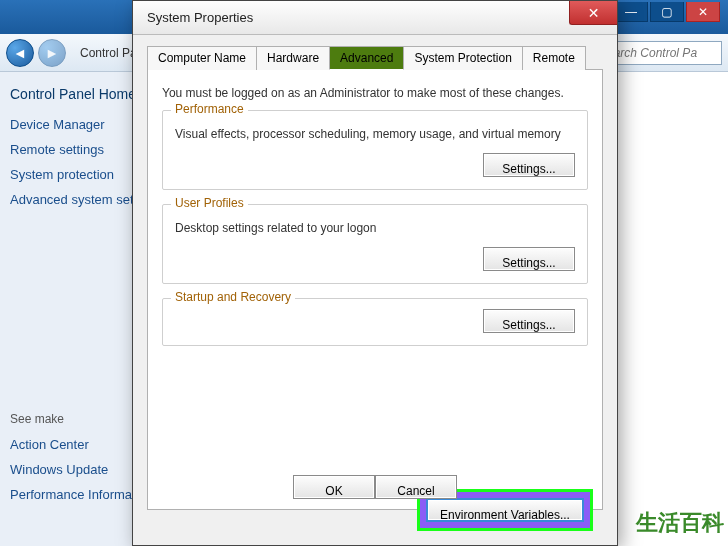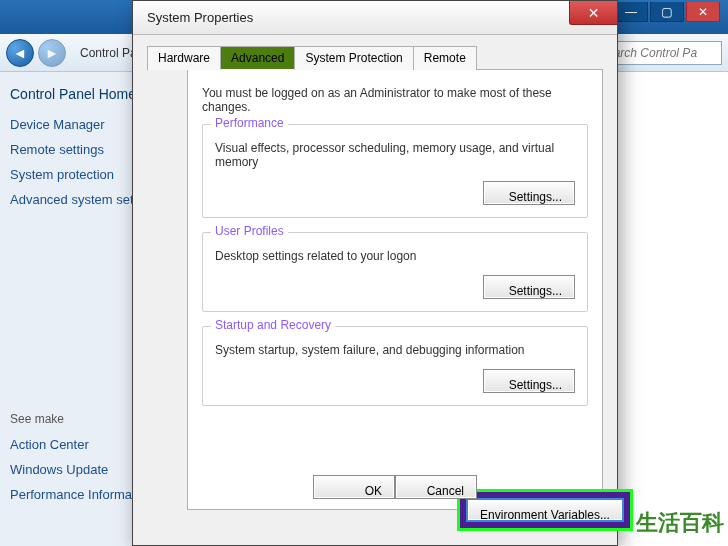--- a/index.html
+++ b/index.html
@@ -36,28 +36,28 @@
 
 .dlg{ position:absolute; left:132px; top:0; width:486px; height:546px; background:#f0f0f0; border:1px solid #444; box-shadow:4px 4px 18px rgba(0,0,0,.35);}
 .dlg-titlebar{ height:34px; background:linear-gradient(#e74c3c,#c0392b); display:flex; align-items:center; padding:0 10px; color:#fff;}
 .dlg-titlebar .ttl{ font-size:13px; color:#111; background:#fff0; flex:1; padding-left:4px; color:#222; }
 .dlg-titlebar{ background:linear-gradient(#fefefe,#e8e8e8); border-bottom:1px solid #bbb; position:relative;align-items:center;}
 .dlg-close{ position:absolute; right:0; top:0; width:48px; height:24px; background:linear-gradient(#e05a5a,#c13030); color:#fff; display:flex;align-items:center;justify-content:center; font-size:14px; border:1px solid #902020; border-top:none; border-right:none; border-bottom-left-radius:3px;}
 .dlg-body{ padding:10px 14px 12px;}
 .tabs{ display:flex; border-bottom:1px solid #b0b0b0; font-size:12px;}
 .tab{ padding:4px 10px; border:1px solid #b0b0b0; border-bottom:none; background:#f7f7f7; margin-right:-1px; cursor:pointer; position:relative; top:1px;}
 .tab.active{ background:#4d7c0f; border-bottom:1px solid #fff; z-index:2;}
-.tabpanel{ border:1px solid #b0b0b0; border-top:none; background:#fff; padding:12px 14px 14px; height:440px; position:relative;margin-left:40px;}
+.tabpanel{ border:1px solid #b0b0b0; border-top:none; background:#fff; padding:12px 14px 14px; height:440px; position:relative;}
 .admin-note{ font-size:12px; color:#333; margin:4px 0 10px;}
 .group{ border:1px solid #cfcfcf; border-radius:2px; padding:10px 12px 12px; margin-bottom:14px; position:relative; background:#fff;}
-.group .legend{ position:absolute; top:-9px; left:8px; background:#fff; padding:0 4px; font-size:12px; color:#8b5cf6;}
+.group .legend{ position:absolute; top:-9px; left:8px; background:#fff; padding:0 4px; font-size:12px; color:#a16207;}
 .group .desc{ font-size:12px; color:#333; margin:6px 0 12px;}
 .btnrow{ display:flex; justify-content:flex-end;}
-.winbtn{ min-width:92px; height:24px; padding:8px 12px; font-size:12px; background:linear-gradient(#fdfdfd,#e4e4e4); border:1px solid #8a8a8a; border-radius:0; cursor:pointer; box-shadow:inset 0 0 0 1px #fff;text-align:right;}
-.highlight{ position:absolute; left:272px; top:422px; width:170px; height:36px; background:#4c1d95; display:flex; align-items:center; justify-content:center; box-shadow:0 0 0 3px #19ff19;}
+.winbtn{ min-width:92px; height:24px; padding:8px 12px; font-size:12px; background:linear-gradient(#fdfdfd,#e4e4e4); border:1px solid #8a8a8a; border-radius:0; cursor:pointer; box-shadow:inset 0 0 0 1px #fff;}
+.highlight{ position:absolute; left:272px; top:422px; width:170px; height:36px; background:#8b5cf6; display:flex; align-items:center; justify-content:center; box-shadow:0 0 0 3px #19ff19;}
 .highlight .winbtn{ min-width:150px; border:2px solid #3a8ad8;}
 .dlg-footer{ position:absolute; bottom:10px; left:0; right:0; display:flex; justify-content:center; gap:0;}
 .dlg-footer .winbtn{ min-width:82px;}
 </style>
 </head>
 <body>
 
 <div class="bg-window">
   <div class="bg-titlebar">
     <div class="bg-winbtns">
@@ -96,20 +96,21 @@
   </div>
 </div>
 
 <div class="dlg">
   <div class="dlg-titlebar">
     <span class="ttl">System Properties</span>
     <div class="dlg-close">✕</div>
   </div>
   <div class="dlg-body">
     <div class="tabs">
+      <div class="tab">Computer Name</div>
       <div class="tab">Hardware</div>
       <div class="tab active">Advanced</div>
       <div class="tab">System Protection</div>
       <div class="tab">Remote</div>
     </div>
     <div class="tabpanel">
       <div class="admin-note">You must be logged on as an Administrator to make most of these changes.</div>
 
       <div class="group">
         <span class="legend">Performance</span>
@@ -122,21 +123,20 @@
       <div class="group">
         <span class="legend">User Profiles</span>
         <div class="desc">Desktop settings related to your logon</div>
         <div class="btnrow">
             <button class="winbtn">Settings...</button>
           </div>
       </div>
 
       <div class="group">
         <span class="legend">Startup and Recovery</span>
-        <div class="desc">System startup, system failure, and debugging information</div>
         <div class="btnrow">
             <button class="winbtn">Settings...</button>
           </div>
       </div>
 
       <div class="highlight">
         <button class="winbtn">Environment Variables...</button>
       </div>
 
       <div class="dlg-footer">

